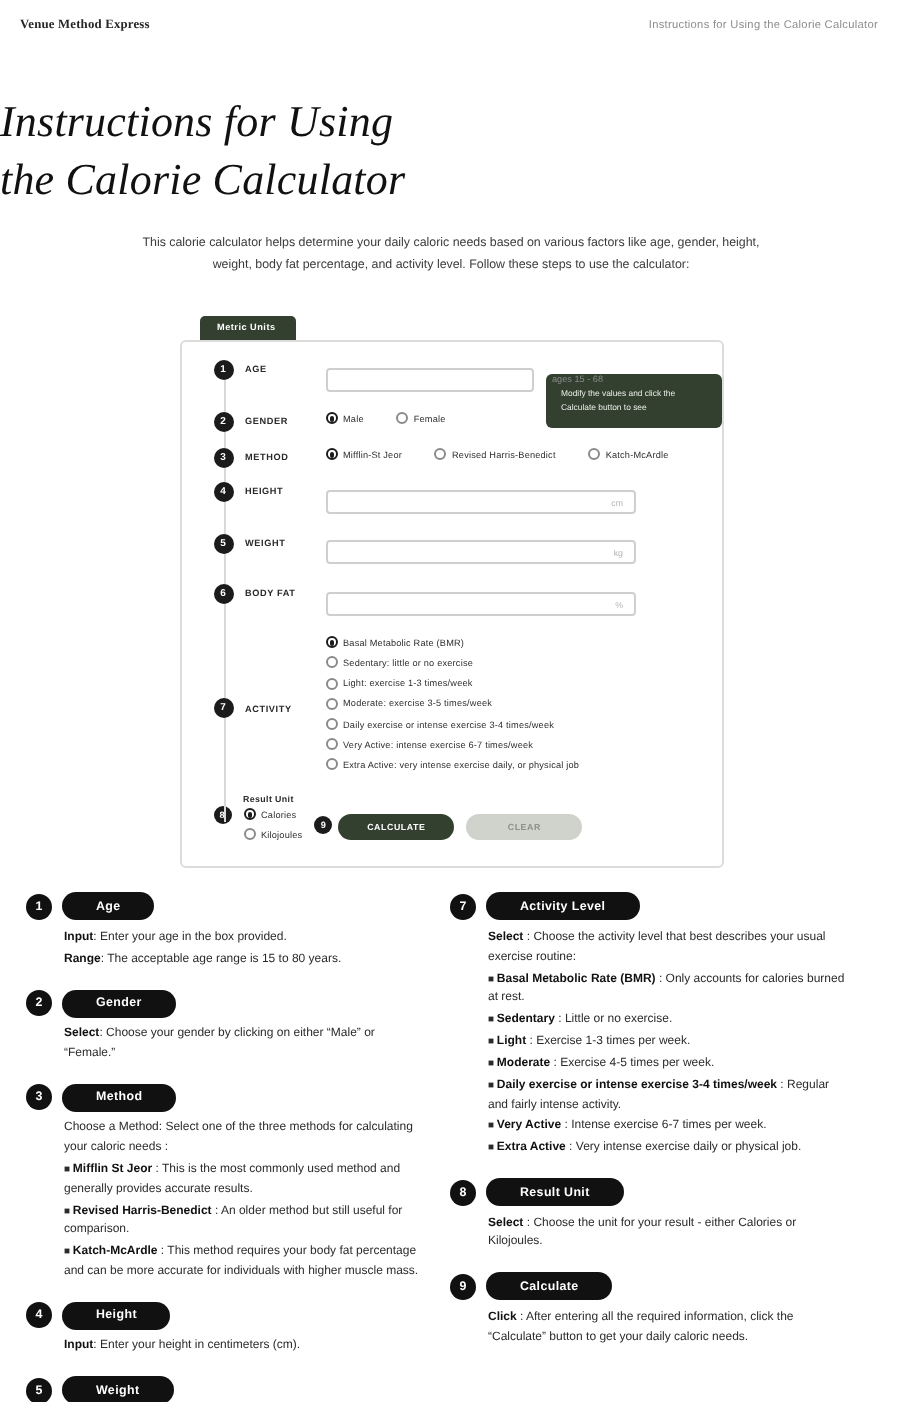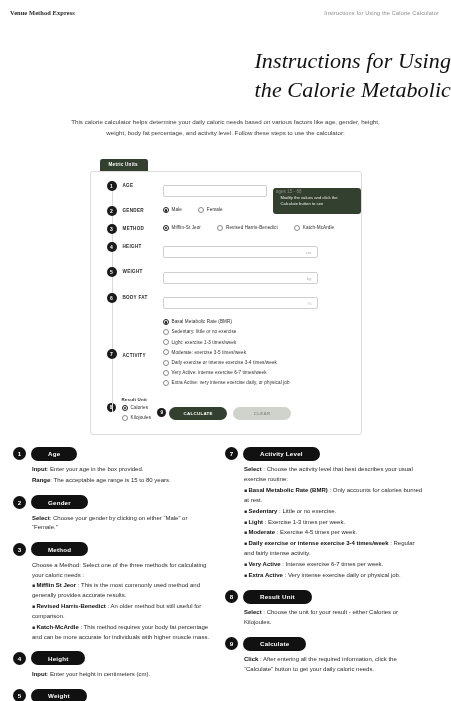--- a/index.html
+++ b/index.html
@@ -21,21 +21,21 @@
     font-family: "Liberation Serif", serif;
     font-size: 6.4px; font-weight: 700; letter-spacing: .1px;
     color: #262626;
   }
   .topbar-right {
     font-size: 5.6px; color: #8d8d8d; letter-spacing: .15px;
   }
 
   
   .title {
-    margin-top: 30px; text-align: right;
+    margin-top: 30px; text-align: left;
     font-family: "Liberation Serif", serif;
     font-style: italic; font-weight: 400;
     font-size: 22px; line-height: 1.32; color: #111;
     letter-spacing: .1px;
   }
   .title .l2 { display: block; }
 
   .intro {
     margin: 13px auto 0; width: 316px; text-align: center;
     font-size: 6.2px; line-height: 1.72; color: #3b3b3b;
@@ -158,21 +158,21 @@
 
 <div class="page">
 
   <div class="topbar">
     <div class="brand">Venue Method Express</div>
     <div class="topbar-right">Instructions for Using the Calorie Calculator</div>
   </div>
 
   <h1 class="title">
     <span>Instructions for Using</span>
-    <span class="l2">the Calorie Metabolic</span>
+    <span class="l2">the Calorie Calculator</span>
   </h1>
 
   <p class="intro">This calorie calculator helps determine your daily caloric needs based on various factors like age, gender, height, weight, body fat percentage, and activity level. Follow these steps to use the calculator:</p>
 
   <div class="calc-wrap">
     <div class="tab">Metric Units</div>
     <div class="calc-card">
       <div class="spine"></div>
 
       <div class="tooltip">Modify the values and click the Calculate button to see</div>

